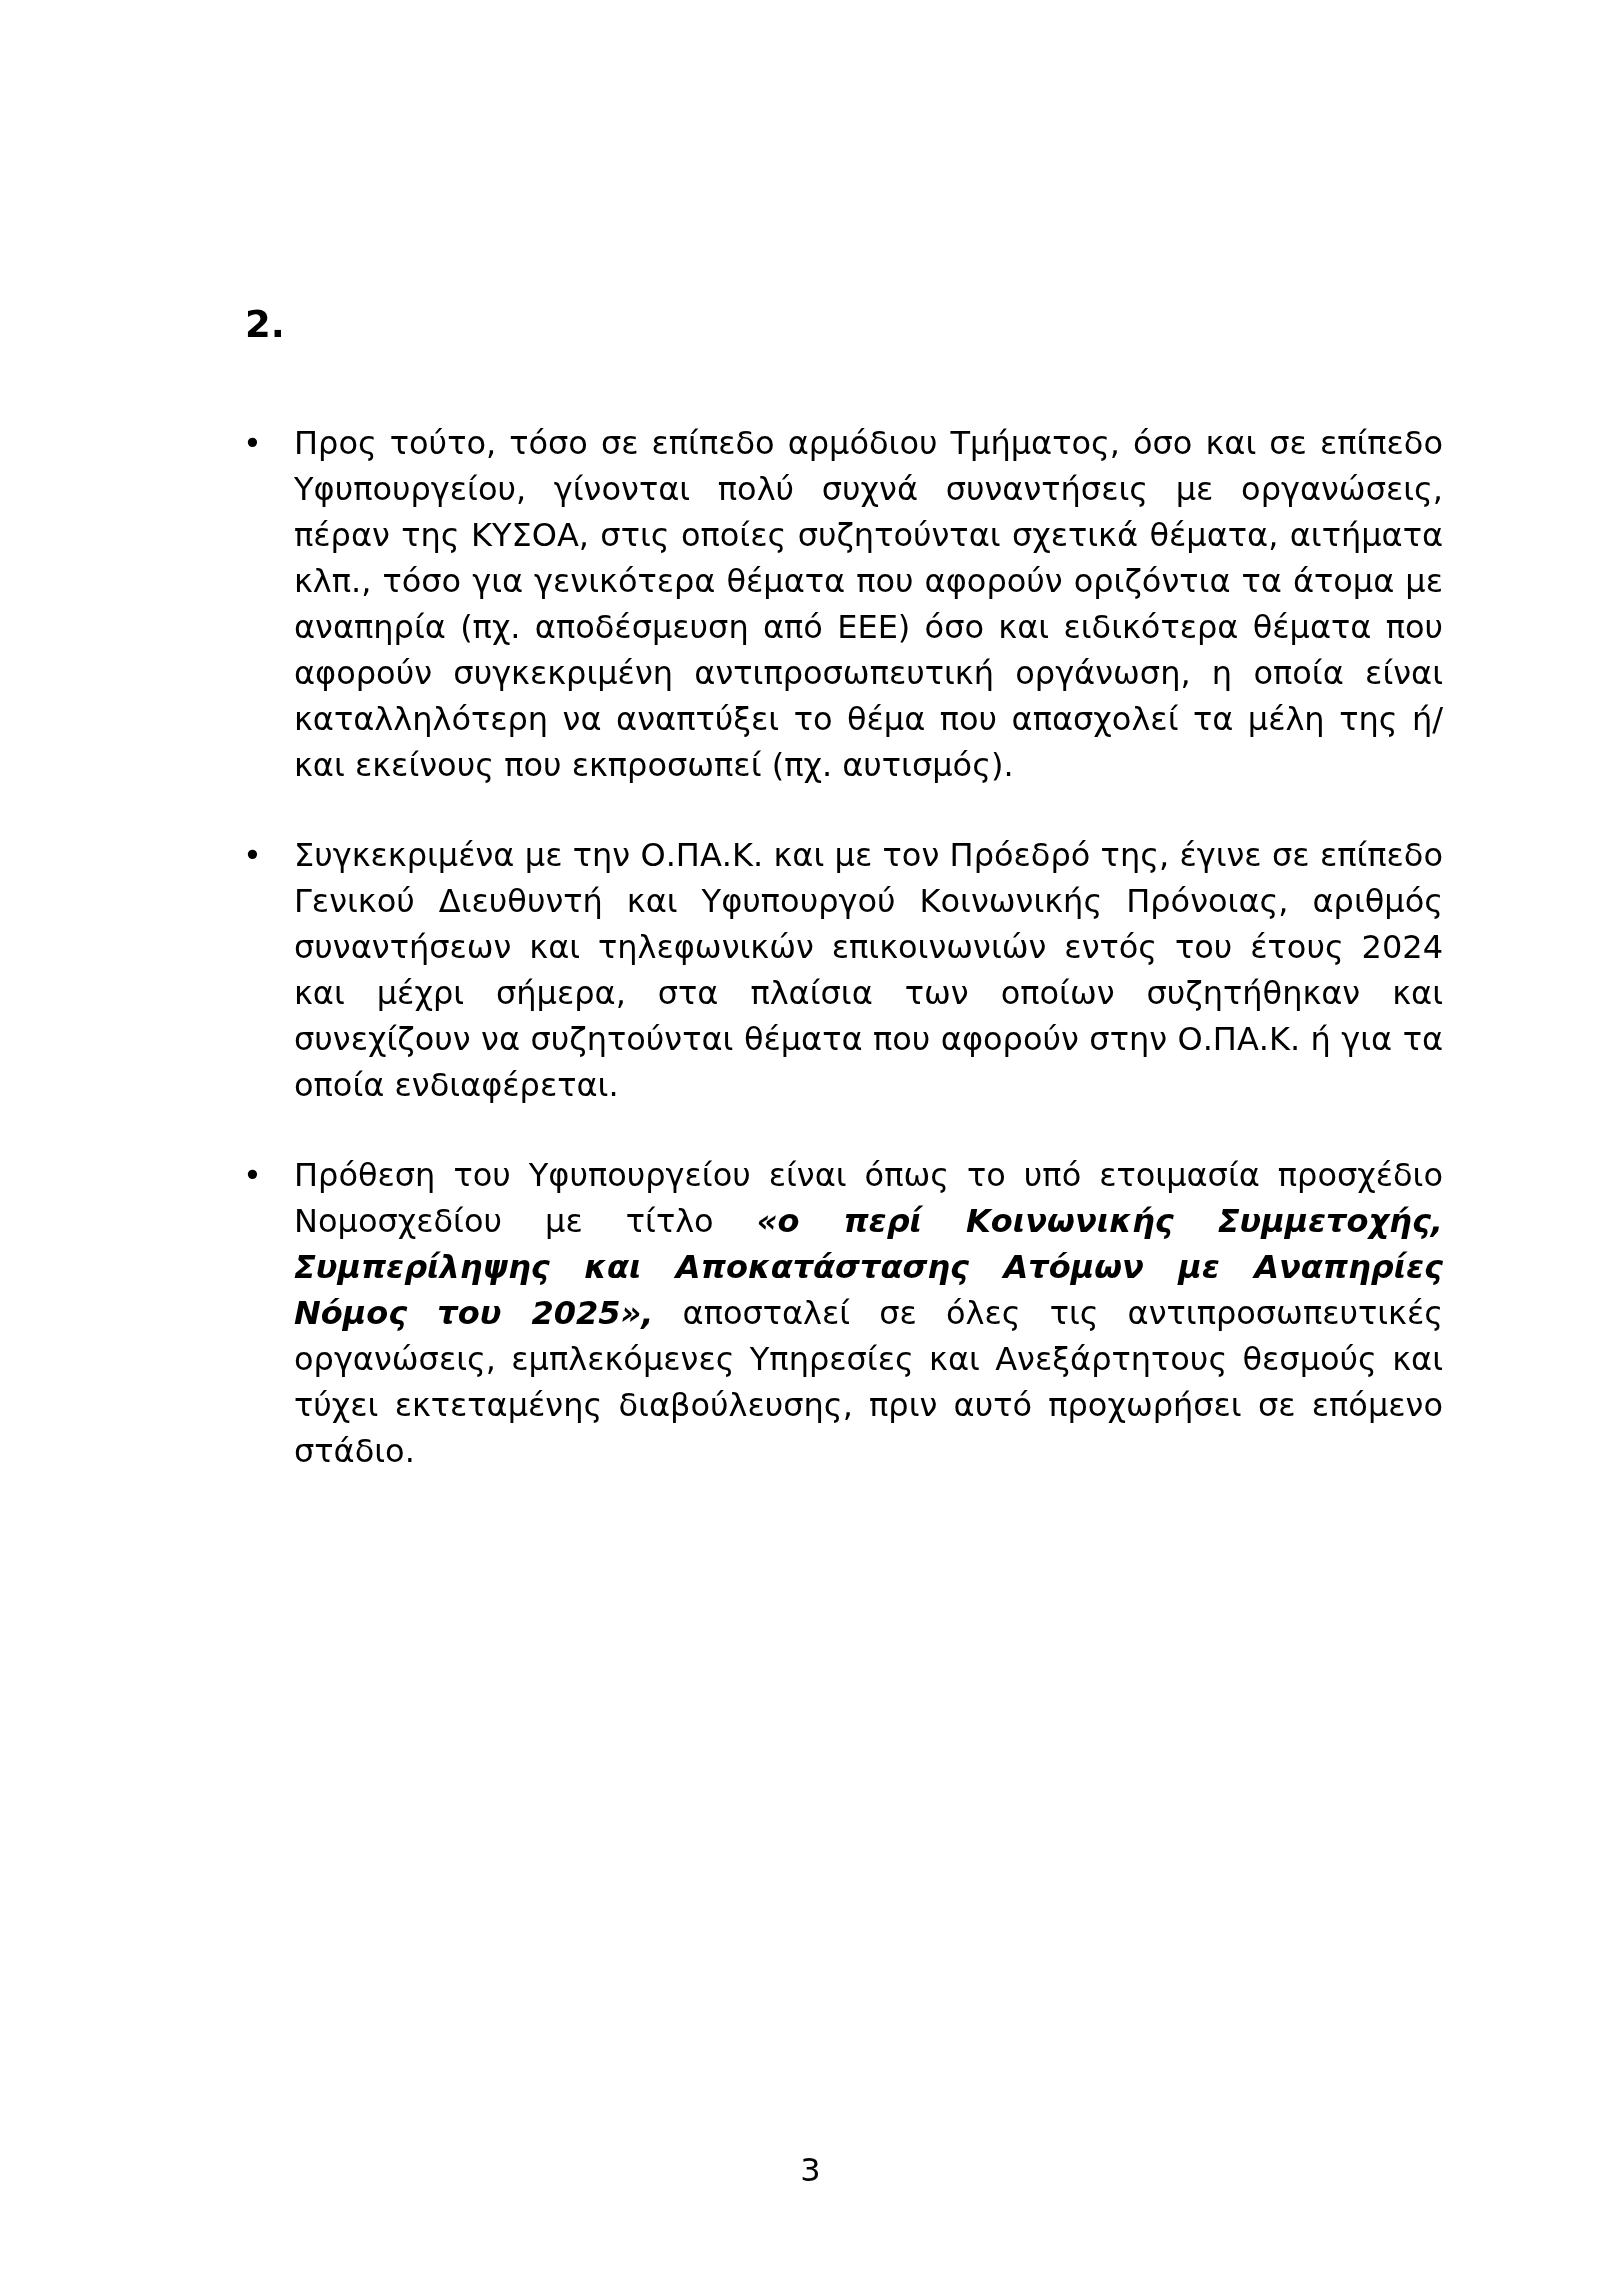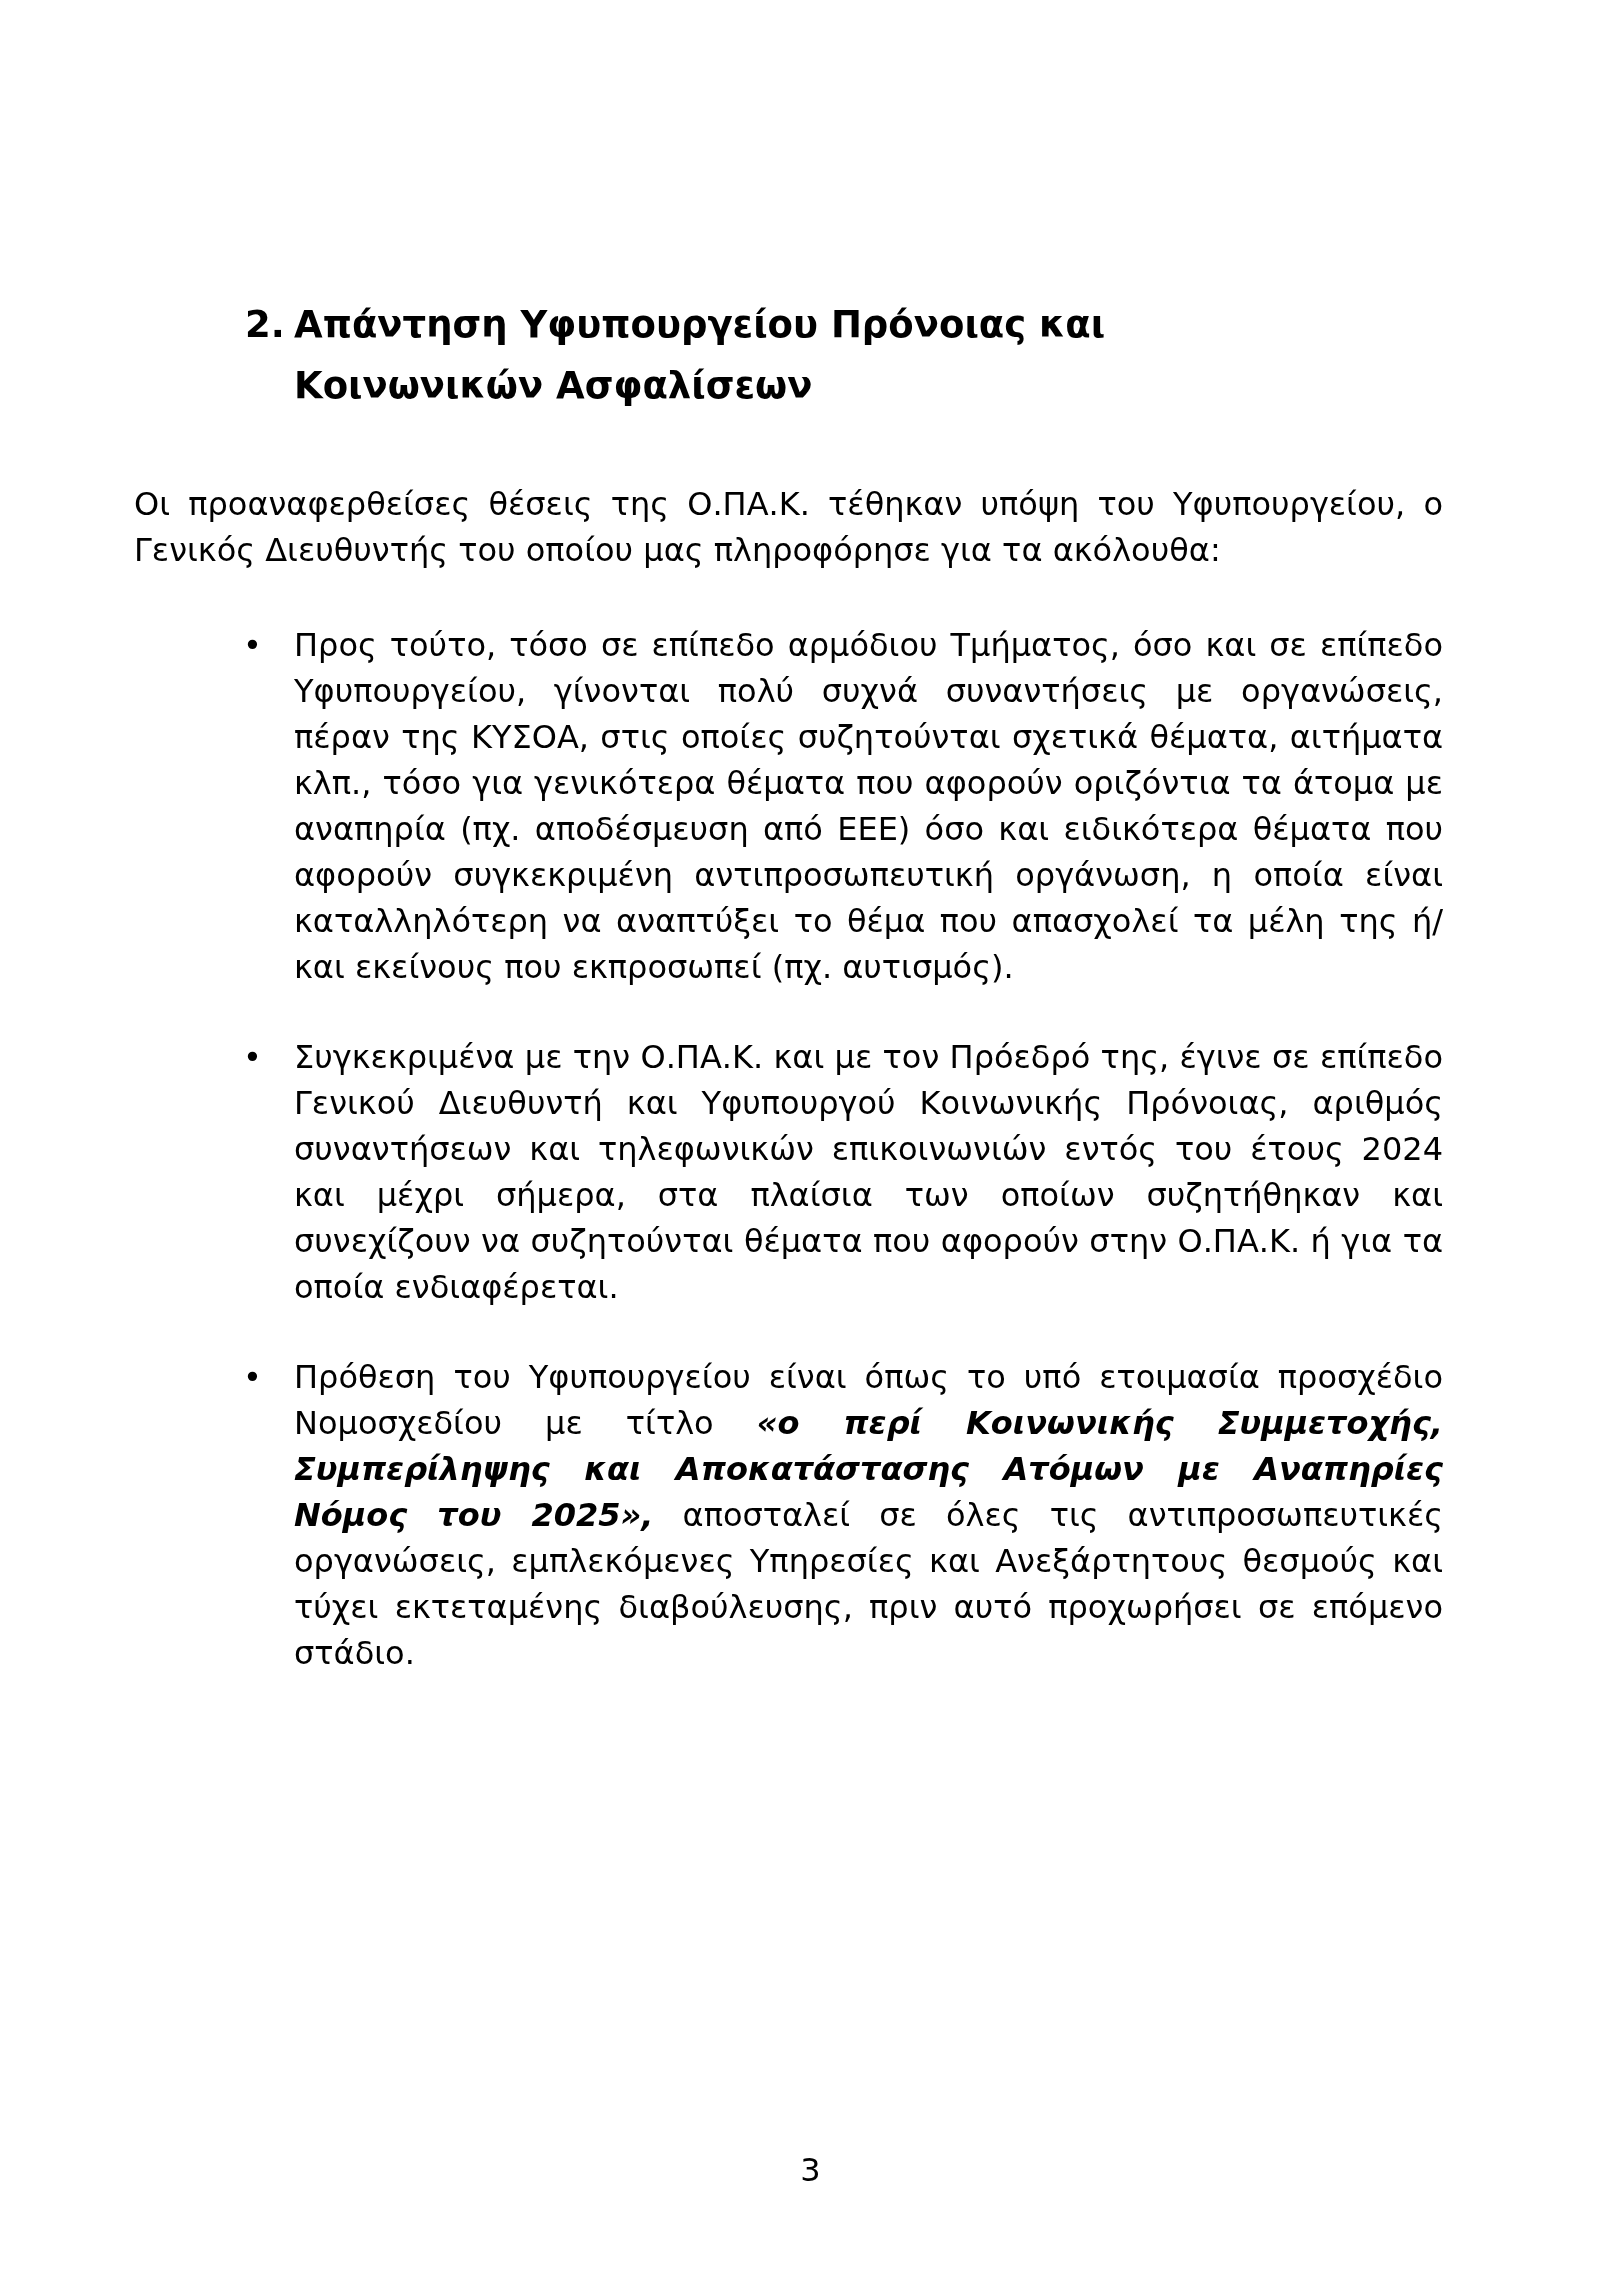--- a/index.html
+++ b/index.html
@@ -72,24 +72,22 @@
     line-height: 46px;
   }
 </style>
 </head>
 <body>
 
 <div class="page">
 
   <h2 class="heading">
     <span class="h-num">2.</span>
-    <span class="h-text">Απάντηση Υφυπουργείου Πρόνοιας και Κοινωνικών Ασφαλίσεων</span>
   </h2>
 
-  <p class="intro">Οι προαναφερθείσες θέσεις της Ο.ΠΑ.Κ. τέθηκαν υπόψη του Υφυπουργείου, ο Γενικός Διευθυντής του οποίου μας πληροφόρησε για τα ακόλουθα:</p>
 
   <ul class="bullets" id="bullet-list">
       <li><span>Προς τούτο, τόσο σε επίπεδο αρμόδιου Τμήματος, όσο και σε επίπεδο Υφυπουργείου, γίνονται πολύ συχνά συναντήσεις με οργανώσεις, πέραν της ΚΥΣΟΑ, στις οποίες συζητούνται σχετικά θέματα, αιτήματα κλπ., τόσο για γενικότερα θέματα που αφορούν οριζόντια τα άτομα με αναπηρία (πχ. αποδέσμευση από ΕΕΕ) όσο και ειδικότερα θέματα που αφορούν συγκεκριμένη αντιπροσωπευτική οργάνωση, η οποία είναι καταλληλότερη να αναπτύξει το θέμα που απασχολεί τα μέλη της ή/και εκείνους που εκπροσωπεί (πχ. αυτισμός).</span></li>
       <li><span>Συγκεκριμένα με την Ο.ΠΑ.Κ. και με τον Πρόεδρό της, έγινε σε επίπεδο Γενικού Διευθυντή και Υφυπουργού Κοινωνικής Πρόνοιας, αριθμός συναντήσεων και τηλεφωνικών επικοινωνιών εντός του έτους 2024 και μέχρι σήμερα, στα πλαίσια των οποίων συζητήθηκαν και συνεχίζουν να συζητούνται θέματα που αφορούν στην Ο.ΠΑ.Κ. ή για τα οποία ενδιαφέρεται.</span></li>
       <li><span>Πρόθεση του Υφυπουργείου είναι όπως το υπό ετοιμασία προσχέδιο Νομοσχεδίου με τίτλο </span><span class="it">«ο περί Κοινωνικής Συμμετοχής, Συμπερίληψης και Αποκατάστασης Ατόμων με Αναπηρίες Νόμος του 2025»,</span><span> αποσταλεί σε όλες τις αντιπροσωπευτικές οργανώσεις, εμπλεκόμενες Υπηρεσίες και Ανεξάρτητους θεσμούς και τύχει εκτεταμένης διαβούλευσης, πριν αυτό προχωρήσει σε επόμενο στάδιο.</span></li>
     </ul>
 
   <div class="page-footer">3</div>
 
 </div>

